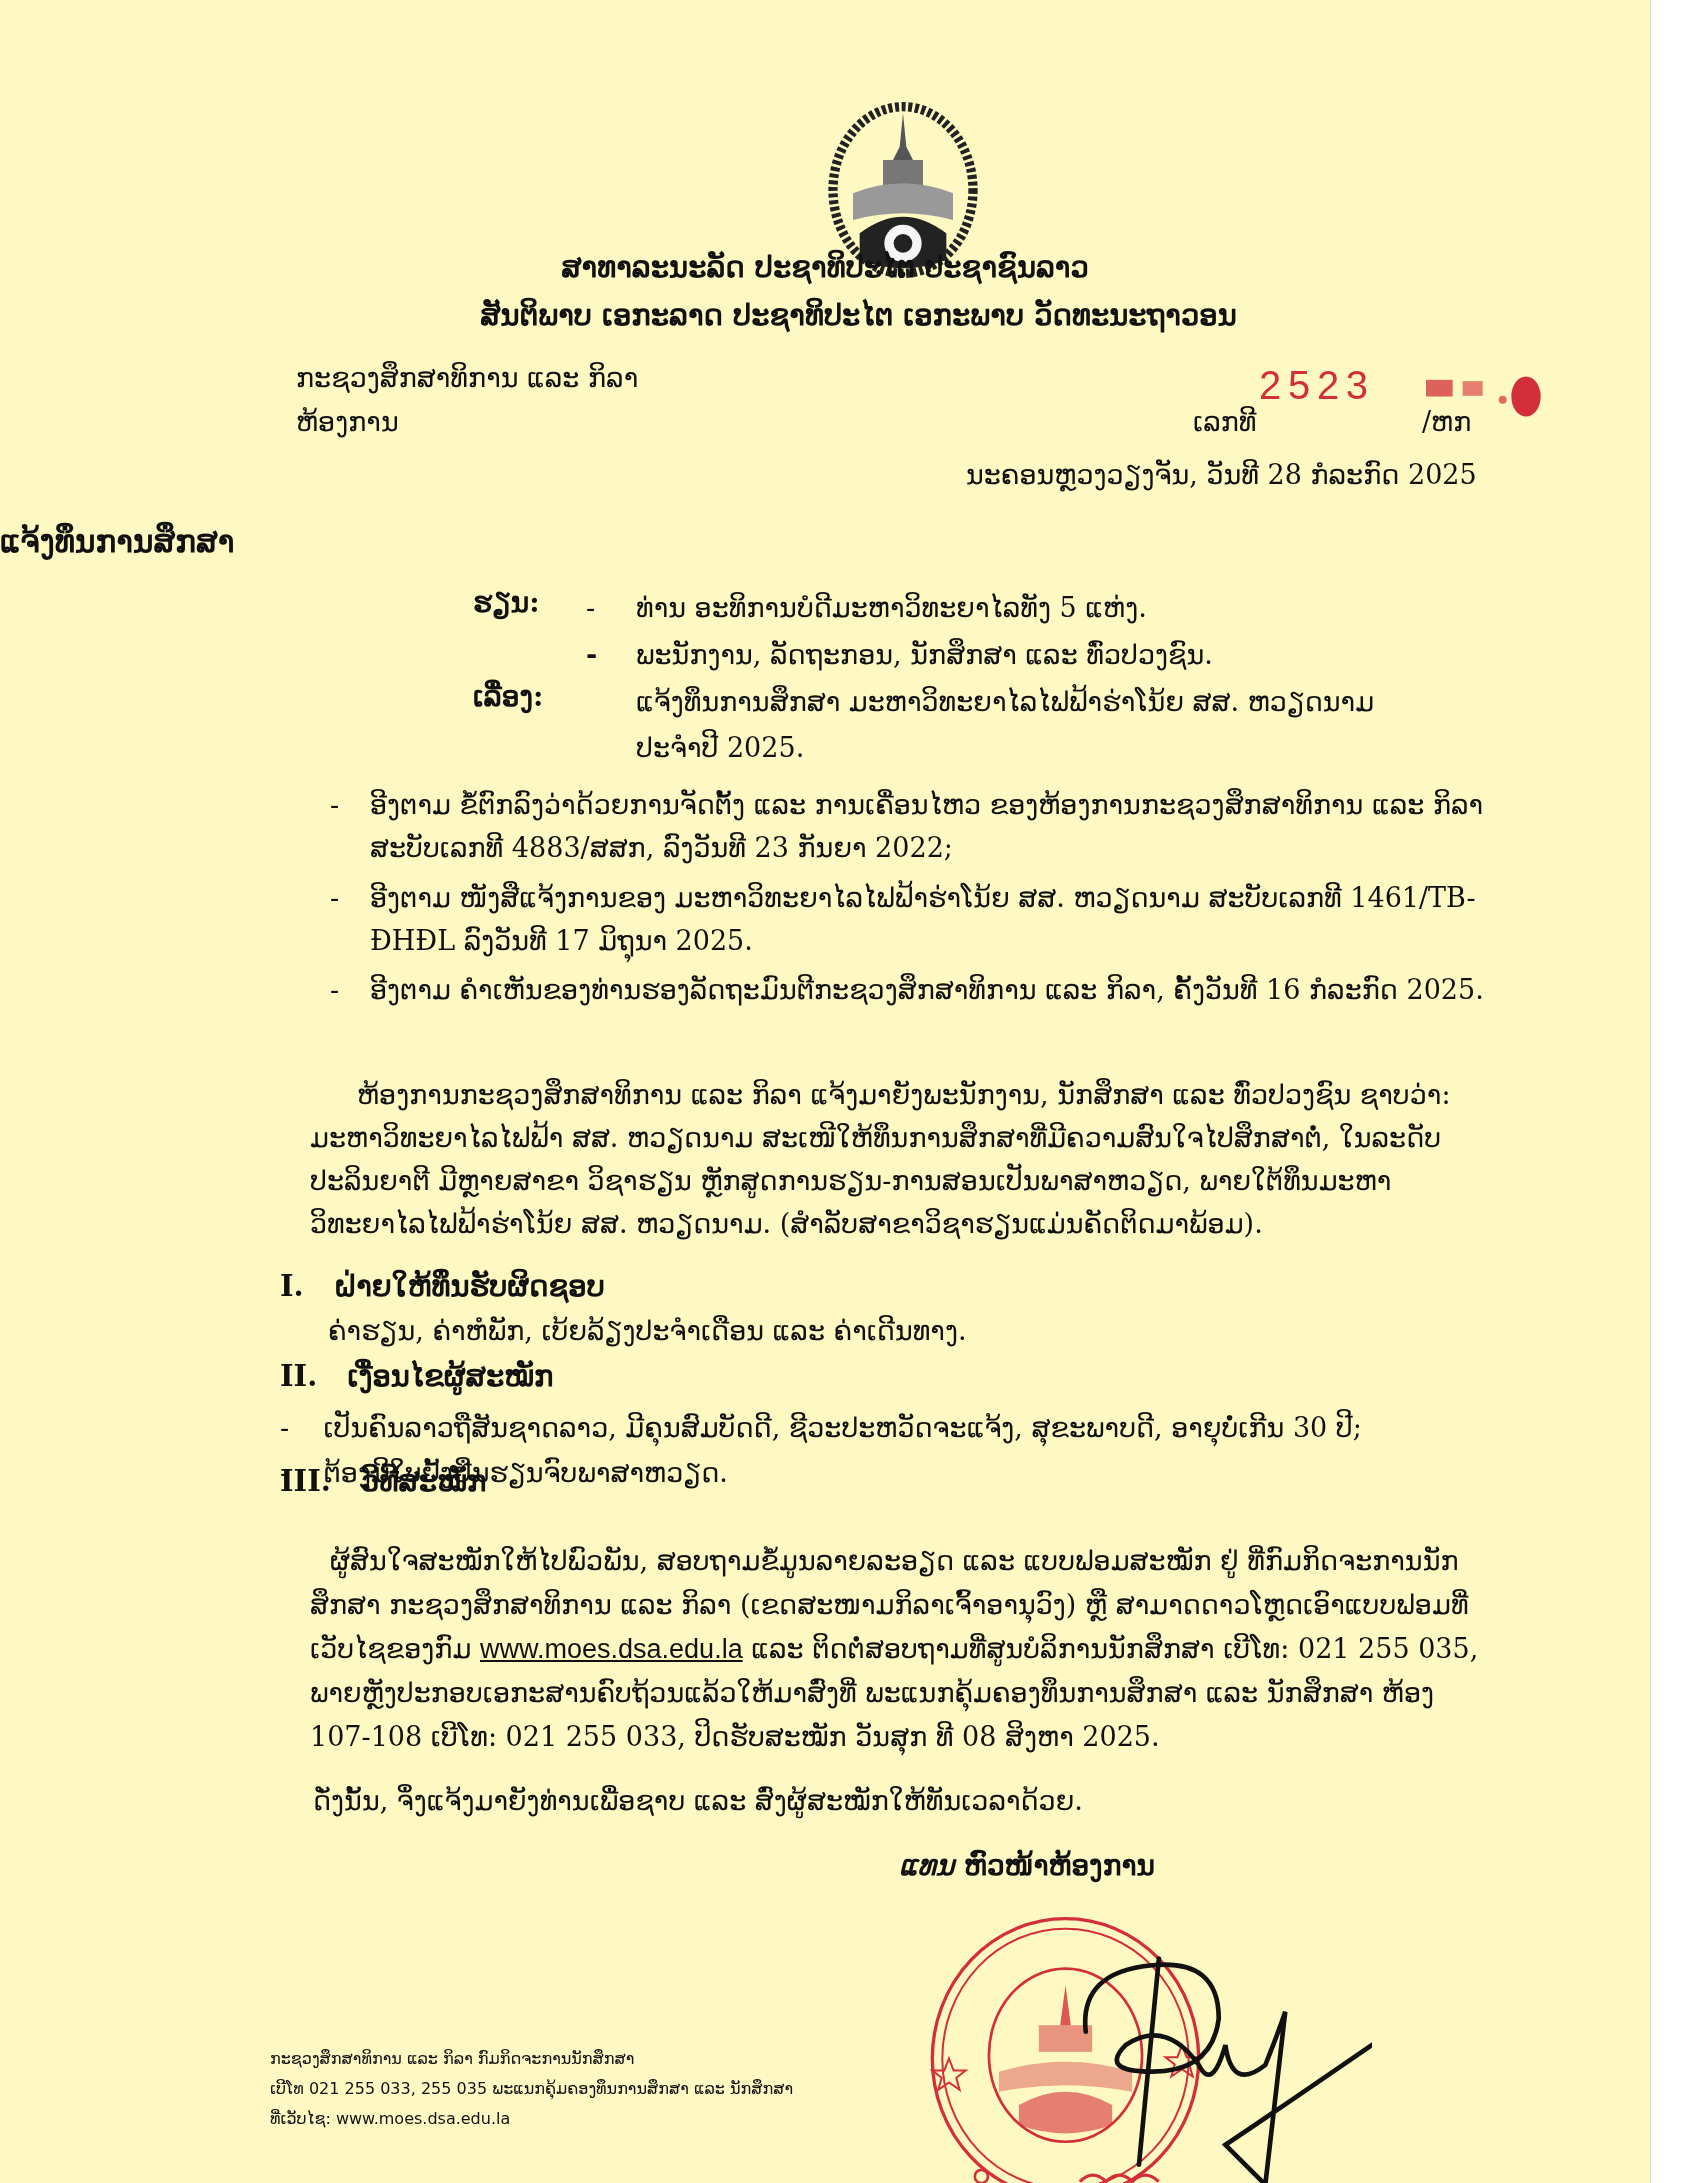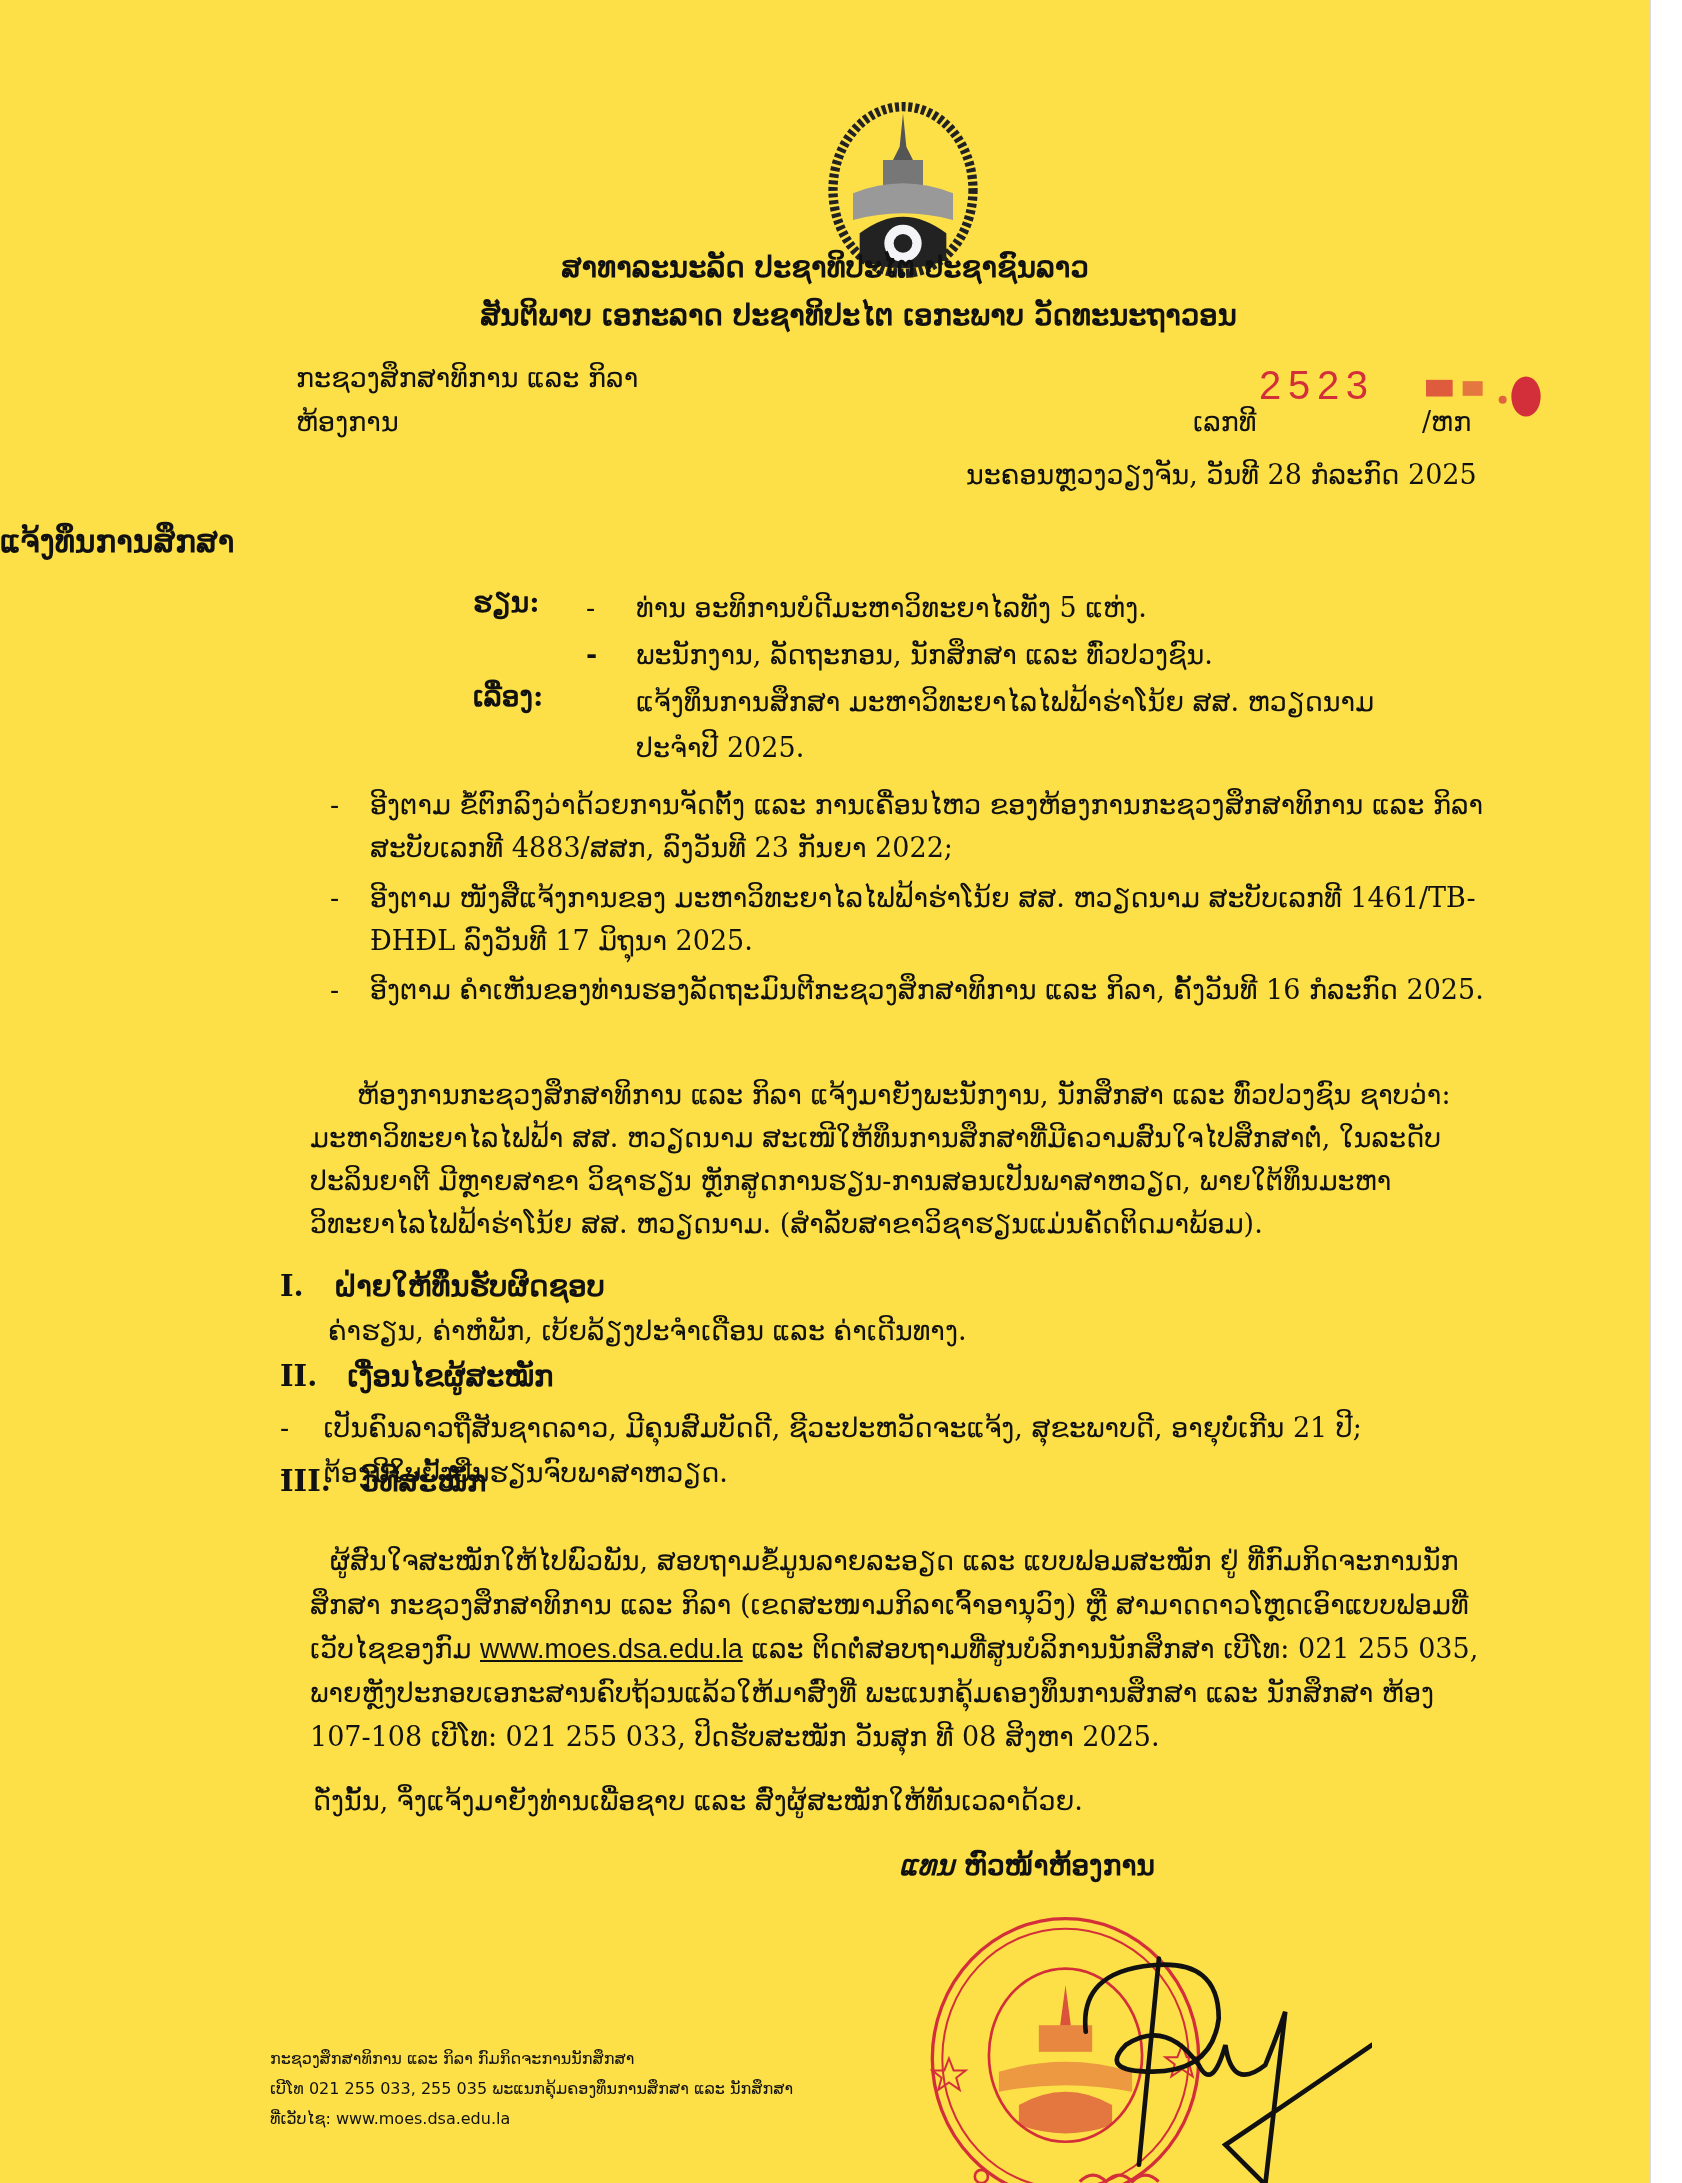--- a/index.html
+++ b/index.html
@@ -4,21 +4,21 @@
 <style>
   html, body { margin: 0; padding: 0; }
   body {
     width: 1683px; height: 2183px; position: relative; overflow: hidden;
     background: #ffffff;
     font-family: "DejaVu Serif", "Liberation Serif", serif;
     color: #111;
   }
   .paper {
     position: absolute; left: 0; top: 0; width: 1650px; height: 2183px;
-    background: #fde047;
+    background: #fef9c3;
     border-right: 1.3px solid #d8d8dc;
   }
   .abs { position: absolute; }
   .sans { font-family: "DejaVu Sans", "Liberation Sans", sans-serif; }
   .emblem { left: 813px; top: 100px; width: 180px; height: 180px; }
   .hdr1 { left: 0; width: 1650px; top: 250px; text-align: center; font-size: 29px; font-weight: bold; }
   .hdr2 { left: 0; width: 1650px; top: 298px; text-align: center; font-size: 29px; font-weight: bold; padding-left: 67px; box-sizing: border-box; }
   .body-text { font-size: 27px; line-height: 43px; }
   .ministry { left: 296px; top: 356px; }
   .office { left: 296px; top: 400px; }
@@ -126,21 +126,21 @@
     <span>ຝ່າຍໃຫ້ທຶນຮັບຜິດຊອບ</span>
   </div>
   <div class="abs body-text sec1-body">ຄ່າຮຽນ, ຄ່າຫໍພັກ, ເບ້ຍລ້ຽງປະຈຳເດືອນ ແລະ ຄ່າເດີນທາງ.</div>
 
   <div class="abs sec sec2">
     <span>II.</span>&nbsp;&nbsp;
     <span>ເງື່ອນໄຂຜູ້ສະໝັກ</span>
   </div>
   <div class="abs body-text sec2-item1">
     <span>-</span>&nbsp;&nbsp;&nbsp;
-    <span>ເປັນຄົນລາວຖືສັນຊາດລາວ, ມີຄຸນສົມບັດດີ, ຊີວະປະຫວັດຈະແຈ້ງ, ສຸຂະພາບດີ, ອາຍຸບໍ່ເກີນ 21 ປີ;</span>
+    <span>ເປັນຄົນລາວຖືສັນຊາດລາວ, ມີຄຸນສົມບັດດີ, ຊີວະປະຫວັດຈະແຈ້ງ, ສຸຂະພາບດີ, ອາຍຸບໍ່ເກີນ 30 ປີ;</span>
   </div>
   <div class="abs body-text sec2-item2">
     <span>-</span>&nbsp;&nbsp;&nbsp;
     <span>ຕ້ອງມີໃບຢັ້ງຢືນຮຽນຈົບພາສາຫວຽດ.</span>
   </div>
 
   <div class="abs sec sec3">
     <span>III.</span>&nbsp;&nbsp;
     <span>ວິທີສະໝັກ</span>
   </div>

